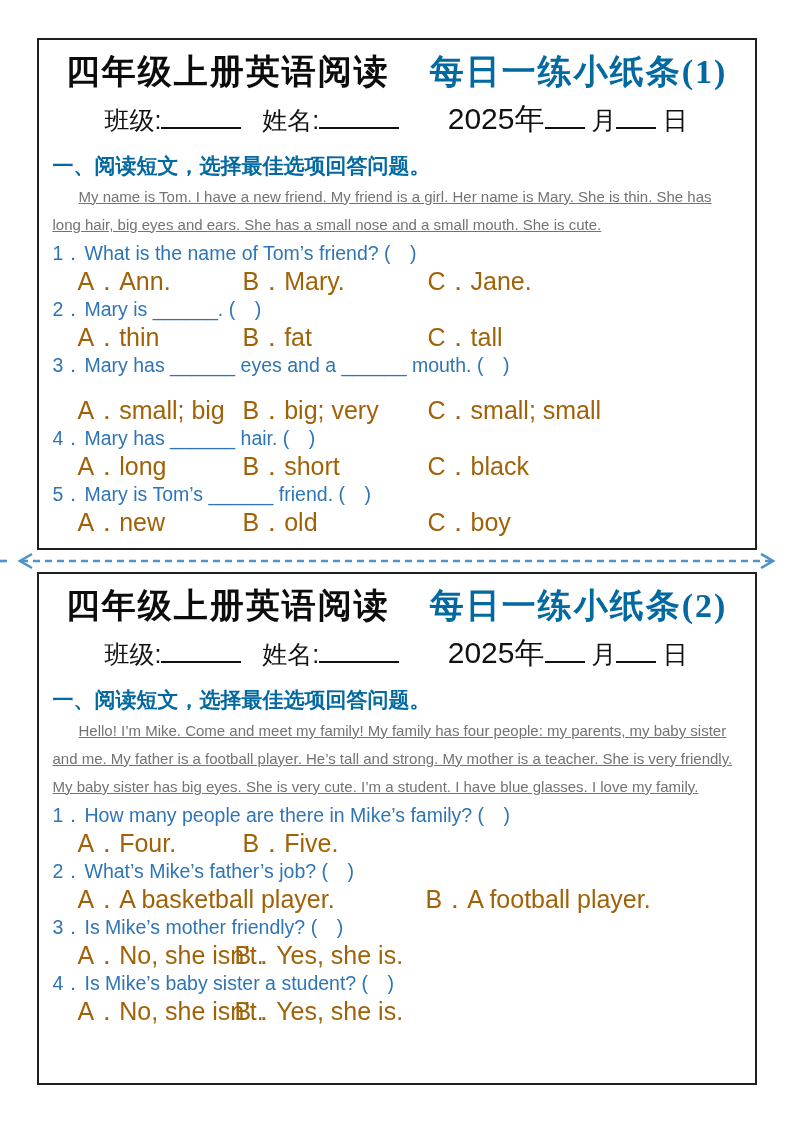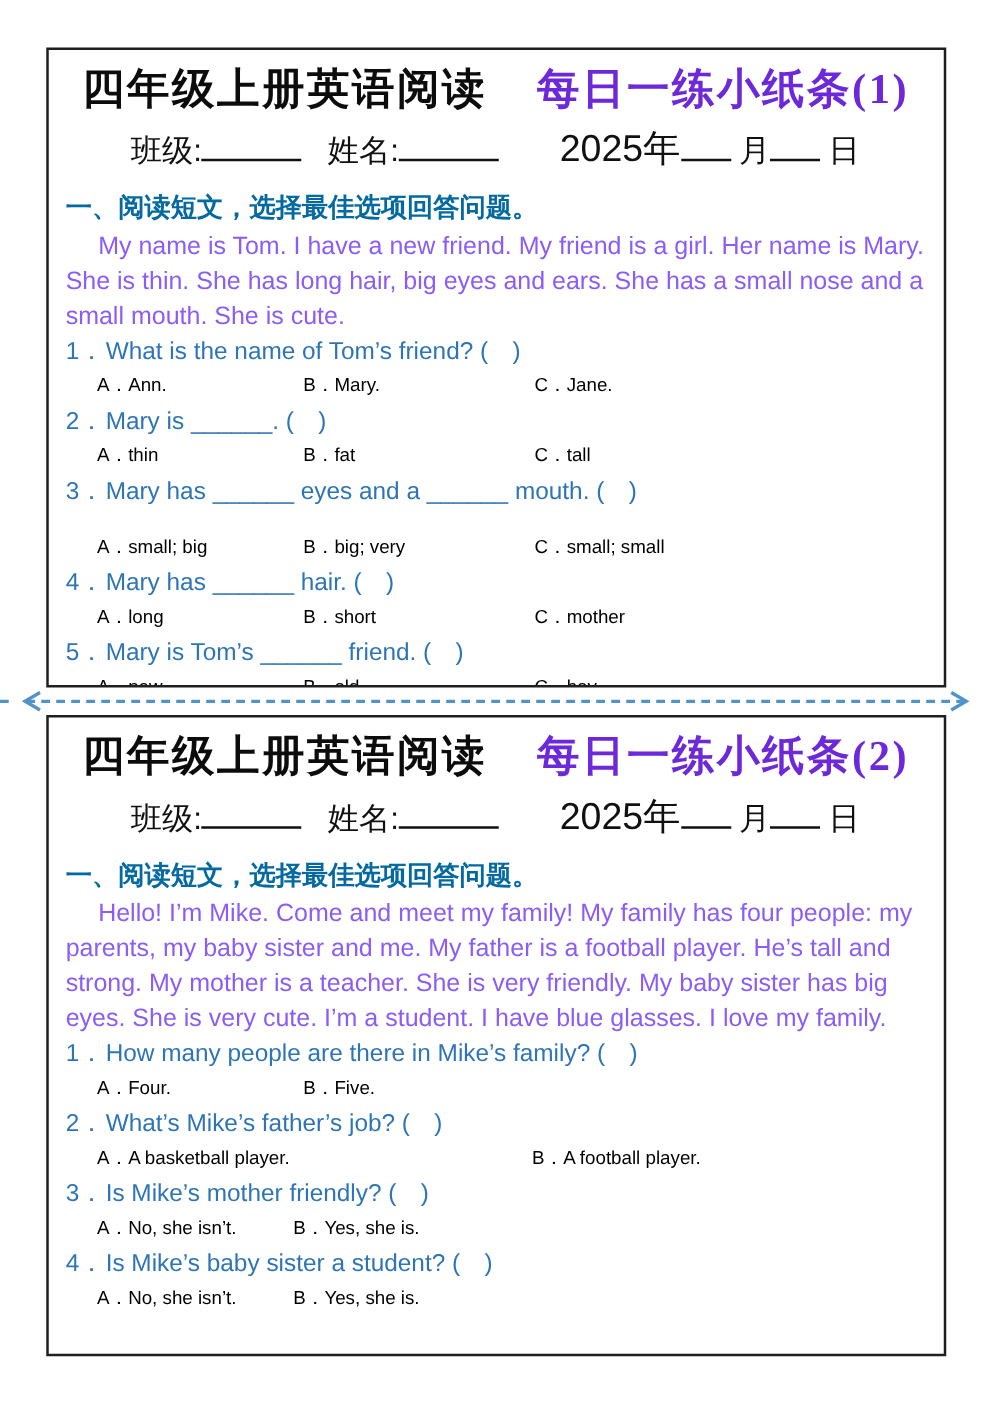--- a/index.html
+++ b/index.html
@@ -26,21 +26,21 @@
   .sheet-title {
     text-align: center;
     font-family: "Liberation Serif", "DejaVu Serif", serif;
     font-weight: 900;
     font-size: 34px;
     line-height: 1.4;
     letter-spacing: 2px;
     color: #0c0c0c;
     white-space: nowrap;
   }
-  .sheet-title .red { color: #6d28d9; margin-left: 40px; }
+  .sheet-title .red { color: #0369a1; margin-left: 40px; }
 
   .meta-line {
     margin-top: 3px;
     padding-left: 52px;
     font-size: 24px;
     white-space: nowrap;
     color: #111;
   }
   .blank {
     display: inline-block;
@@ -58,38 +58,39 @@
 
   .sec-heading {
     margin-top: 12px;
     font-size: 21px;
     font-weight: 700;
     color: #0369a1;
   }
 
   .passage {
     margin-top: 3px;
-    font-size: 20px;
+    font-size: 15px;
     line-height: 28px;
     text-indent: 26px;
-    color: #8b5cf6;
+    color: #737373;
+    text-decoration: underline;
   }
 
   .q-line {
     font-size: 19.5px;
     line-height: 28px;
     color: #2e75b6;
     white-space: nowrap;
   }
   .q-num { display: inline-block; min-width: 32px; }
   .opts {
     padding-left: 25px;
-    font-size: 15px;
+    font-size: 25px;
     line-height: 28px;
-    color: #000000;
+    color: #a16207;
     white-space: nowrap;
   }
   .opt { display: inline-block; }
 
   .divider-wrap {
     height: 22px;
     margin: 0;
     line-height: 0;
   }
 
@@ -121,21 +122,21 @@
     <div class="sec-heading">一、阅读短文，选择最佳选项回答问题。</div>
     <div class="passage">My name is Tom. I have a new friend. My friend is a girl. Her name is Mary. She is thin. She has long hair, big eyes and ears. She has a small nose and a small mouth. She is cute.</div>
     <div class="questions">
         <div class="q-line"><span class="q-num">1．</span><span>What is the name of Tom’s friend? (　)</span></div>
         <div class="opts"><span class="opt" style="width: 165px;">A．Ann.</span><span class="opt" style="width: 185px;">B．Mary.</span><span class="opt">C．Jane.</span></div>
         <div class="q-line"><span class="q-num">2．</span><span>Mary is ______. (　)</span></div>
         <div class="opts"><span class="opt" style="width: 165px;">A．thin</span><span class="opt" style="width: 185px;">B．fat</span><span class="opt">C．tall</span></div>
         <div class="q-line"><span class="q-num">3．</span><span>Mary has ______ eyes and a ______ mouth. (　)</span></div>
         <div class="opts"><span class="opt" style="width: 165px; margin-top: 17px;">A．small; big</span><span class="opt" style="width: 185px;">B．big; very</span><span class="opt">C．small; small</span></div>
         <div class="q-line"><span class="q-num">4．</span><span>Mary has ______ hair. (　)</span></div>
-        <div class="opts"><span class="opt" style="width: 165px;">A．long</span><span class="opt" style="width: 185px;">B．short</span><span class="opt">C．mother</span></div>
+        <div class="opts"><span class="opt" style="width: 165px;">A．long</span><span class="opt" style="width: 185px;">B．short</span><span class="opt">C．black</span></div>
         <div class="q-line"><span class="q-num">5．</span><span>Mary is Tom’s ______ friend. (　)</span></div>
         <div class="opts"><span class="opt" style="width: 165px;">A．new</span><span class="opt" style="width: 185px;">B．old</span><span class="opt">C．boy</span></div>
       </div>
   </div>
 
   <div class="divider-wrap">
     <svg width="793" height="22" viewBox="0 0 793 22">
       <g stroke="#4f93c9" stroke-width="2.6" fill="none">
         <line x1="0" y1="11" x2="7" y2="11"></line>
         <line x1="21" y1="11" x2="772" y2="11" stroke-dasharray="7 5"></line>

